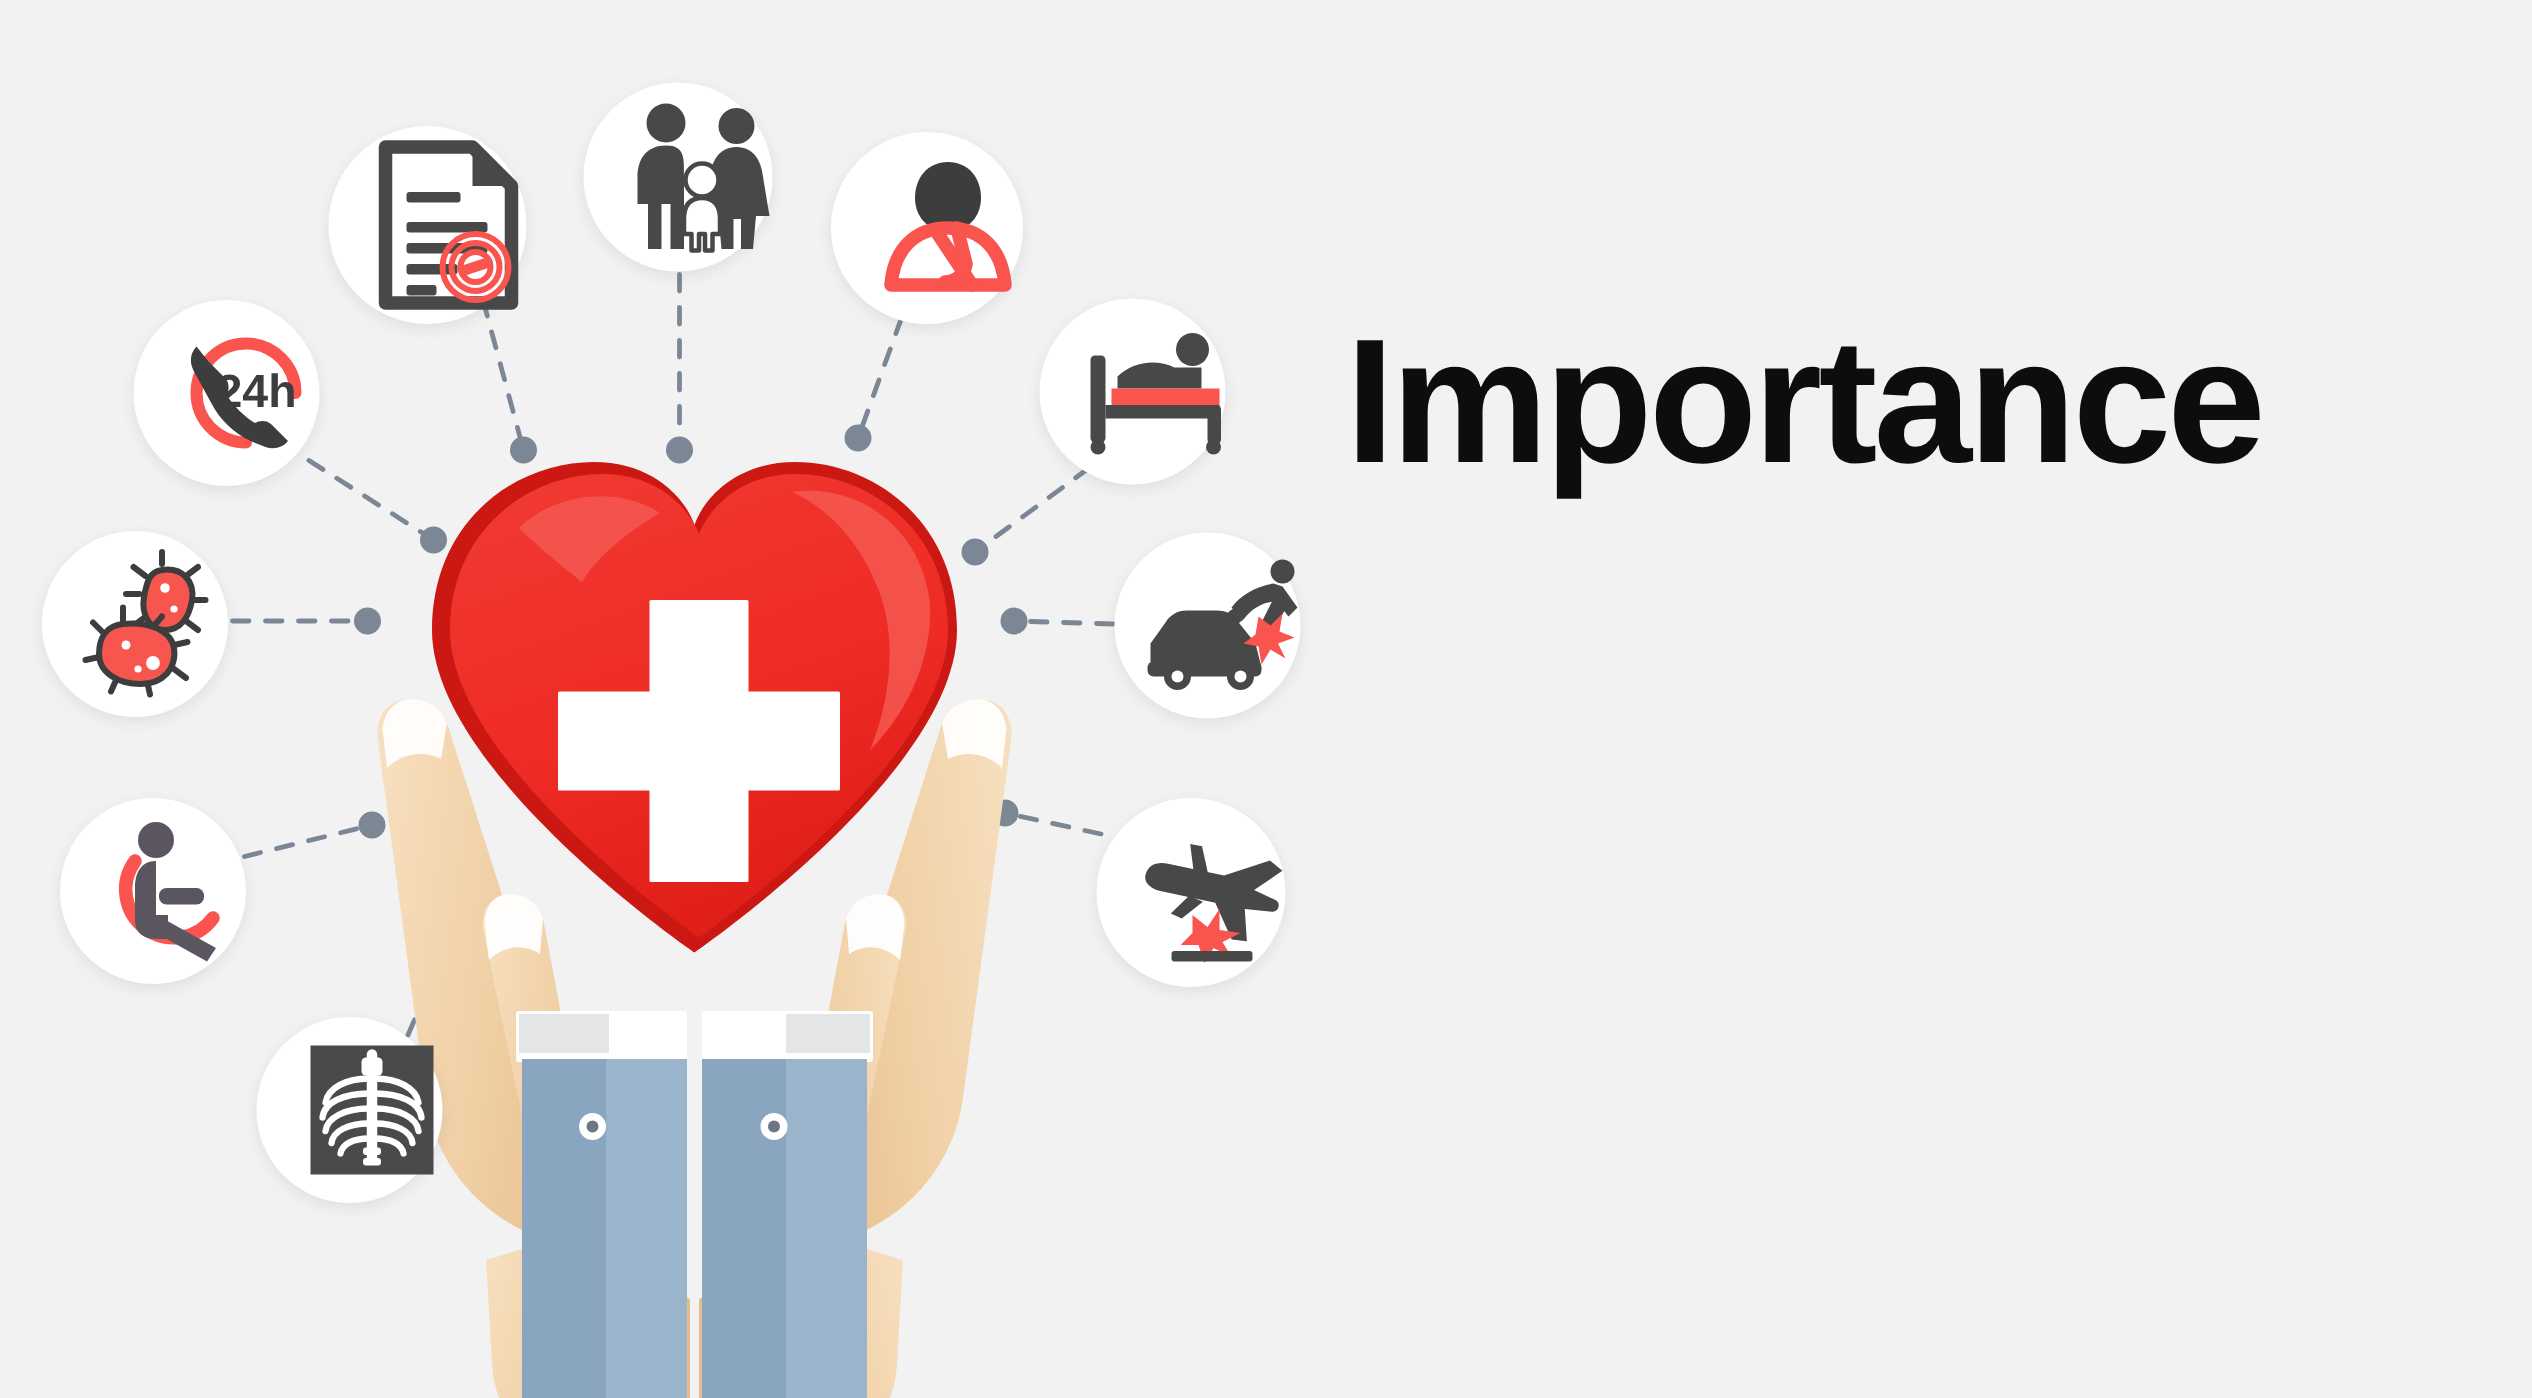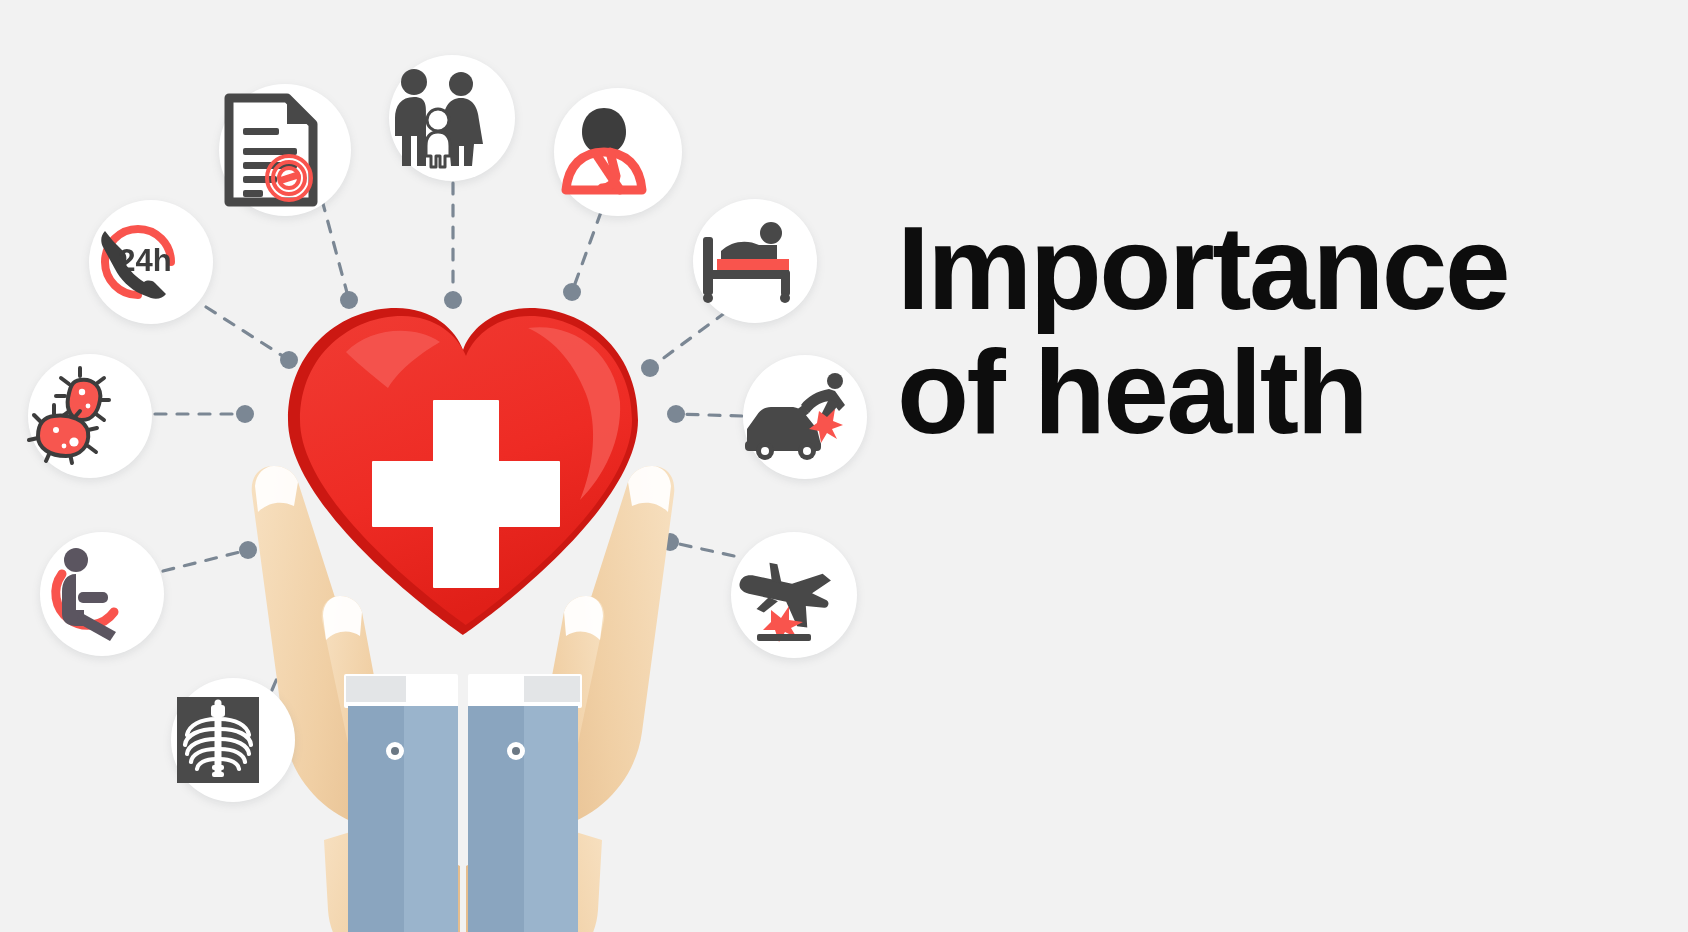--- a/index.html
+++ b/index.html
@@ -45,21 +45,21 @@
   }
 
   
   .bubble {
     position: absolute;
     border-radius: 50%;
     background: #ffffff;
     box-shadow: 0 3px 9px rgba(120,125,132,0.16);
     display: flex;
     align-items: center;
-    justify-content: flex-start;
+    justify-content: flex-end;
   }
   .bubble svg { display: block; overflow: visible; }
 
   
   #center-illustration {
     position: absolute;
     left: 228px;
     top: 280px;
     width: 470px;
     height: 652px;
@@ -432,16 +432,15 @@
       </g>
       <g fill="#ffffff">
         <rect x="41" y="72" width="12" height="5" rx="2"></rect>
         <rect x="41" y="79" width="12" height="5" rx="2"></rect>
       </g>
     </svg>
   </div>
 
   <div id="title-block">
     <div class="title-line">Importance</div>
-    <div class="title-line">of health</div>
   </div>
 
 </div>
 
 </body></html>

